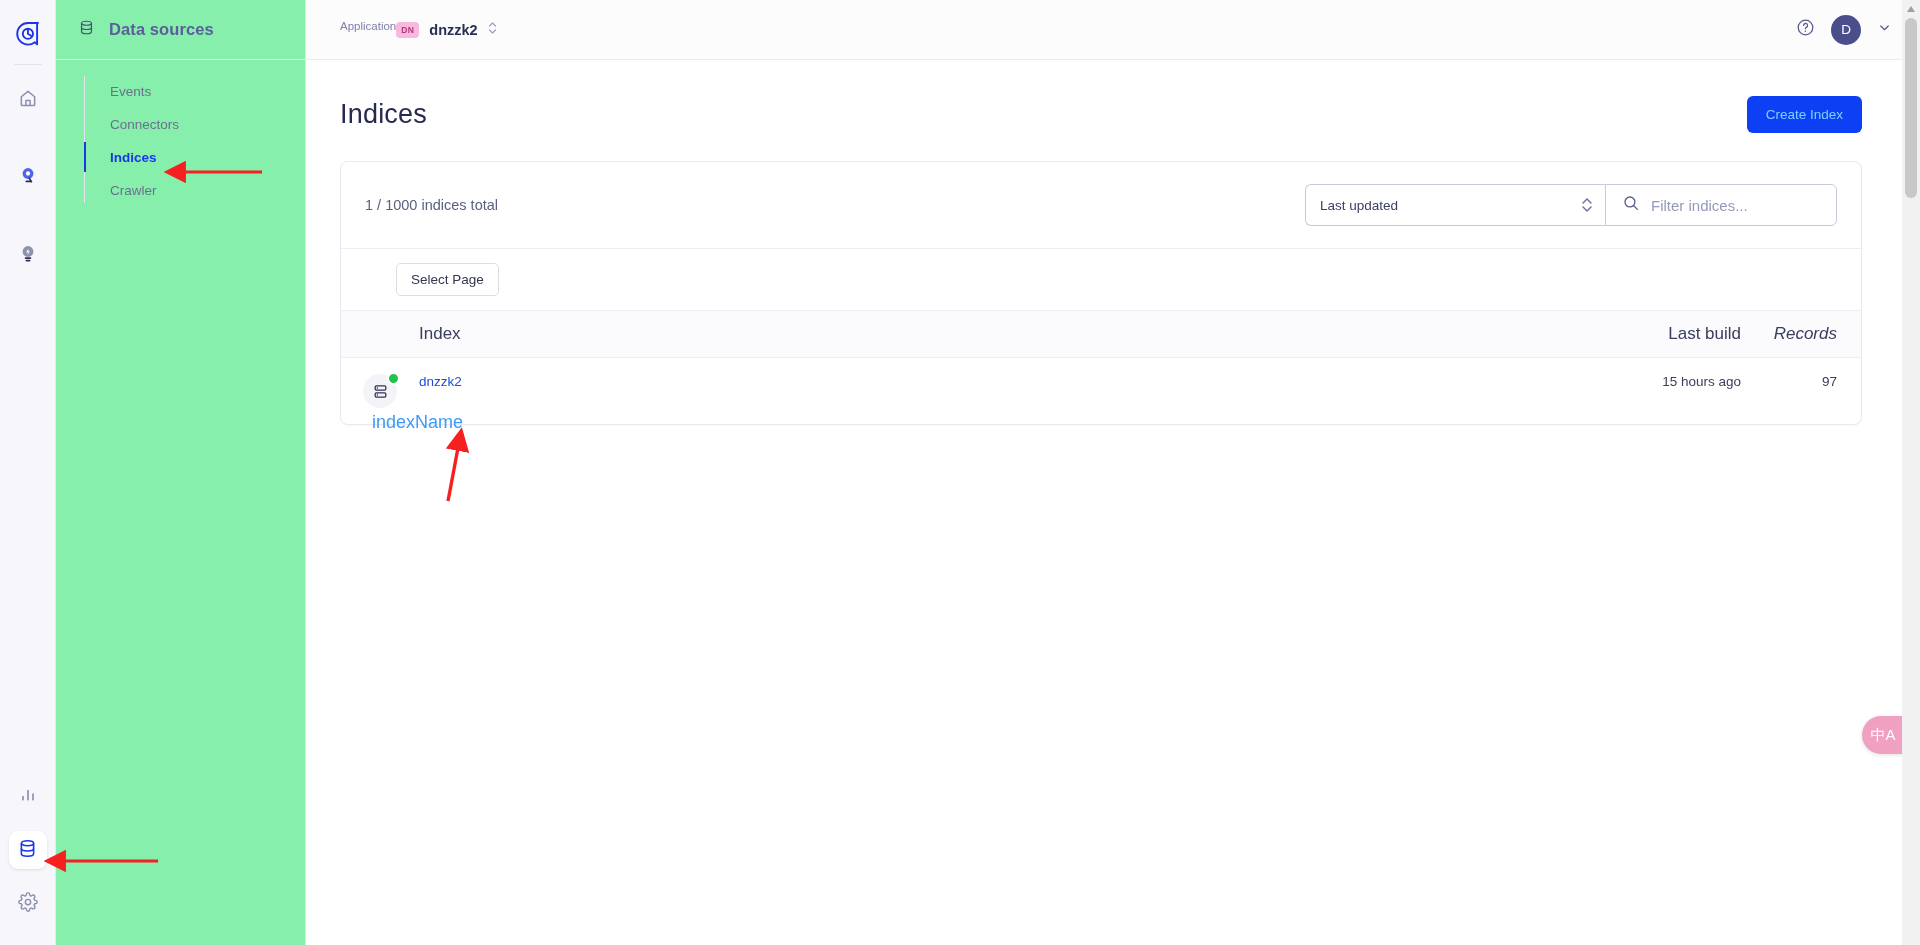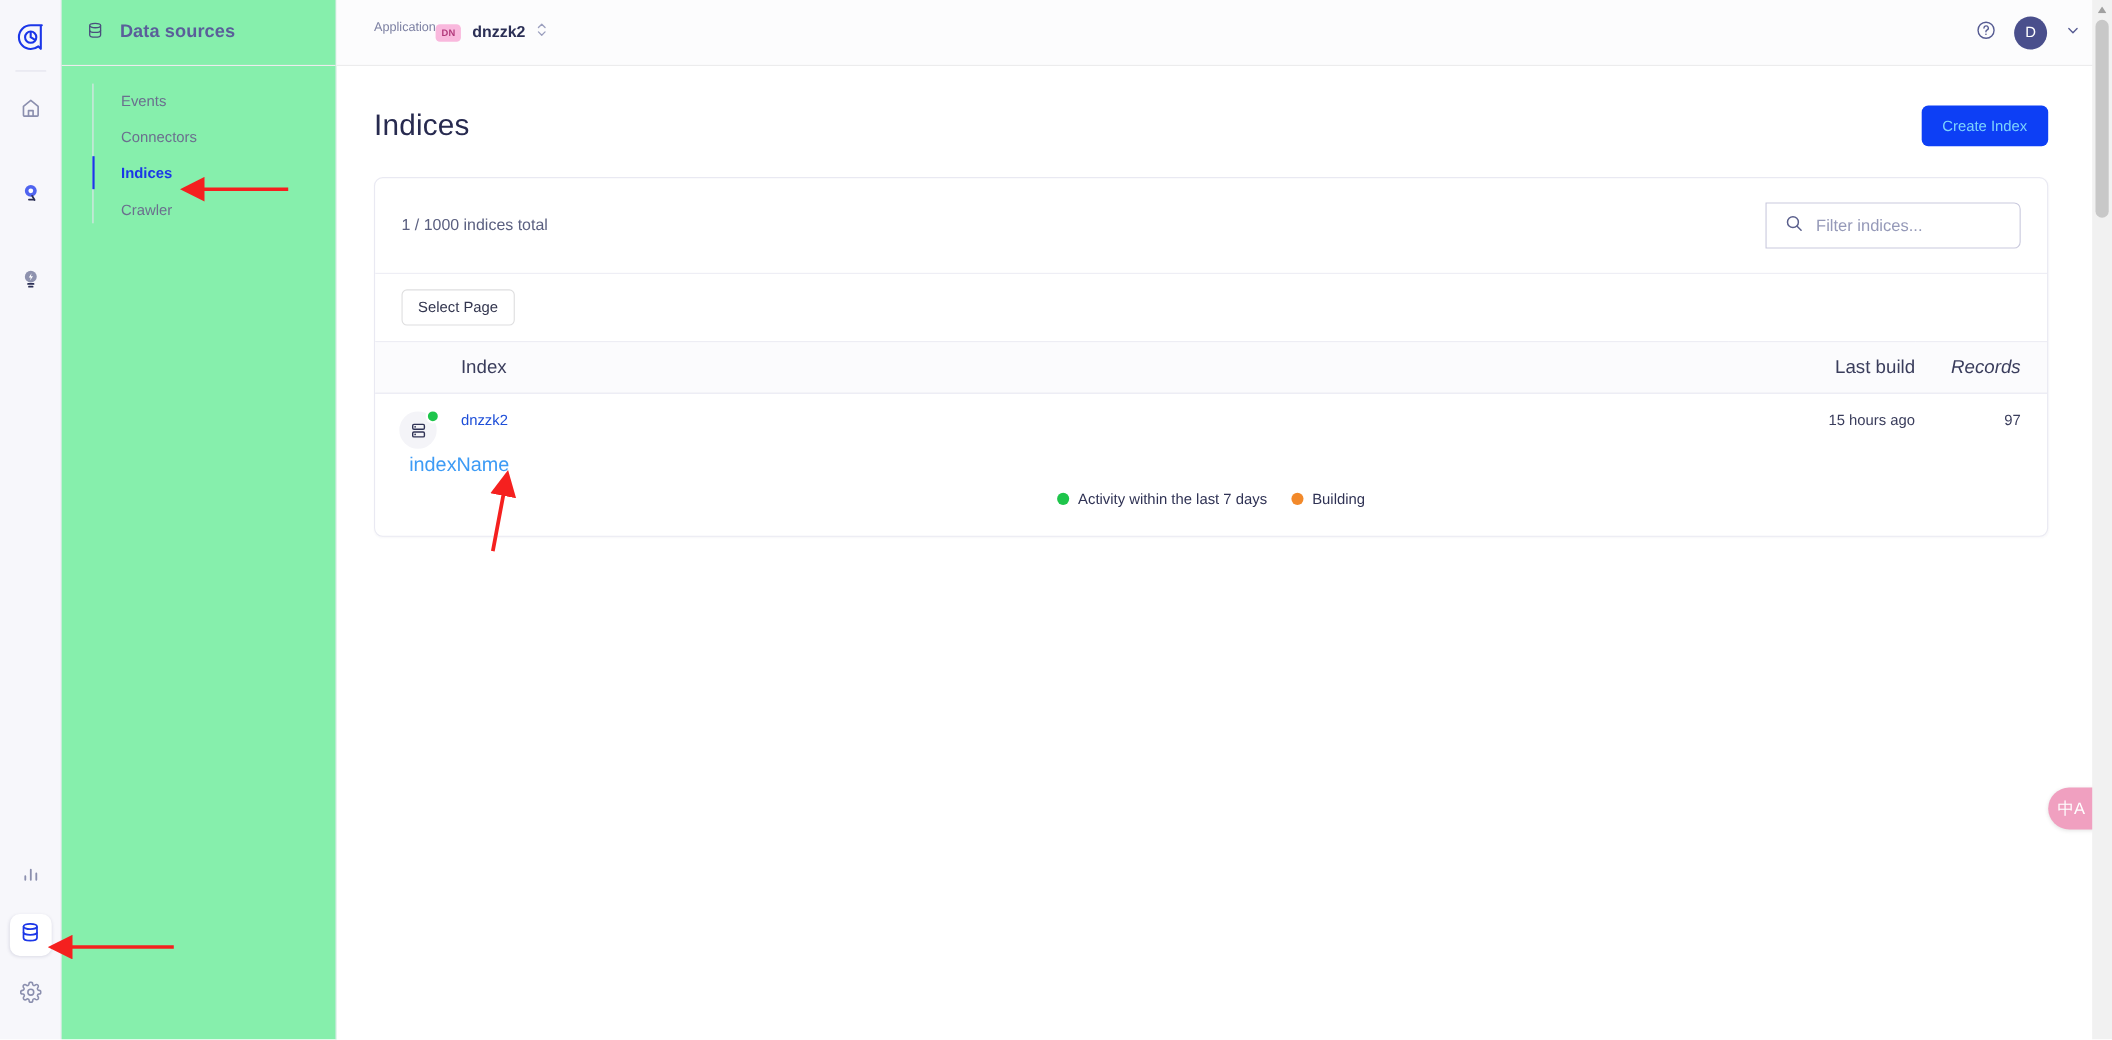--- a/index.html
+++ b/index.html
@@ -111,21 +111,21 @@
     border: none; outline: none; font-family: Liberation Sans, sans-serif; font-size: 15px;
     color: #a21caf; background: transparent; width: 100%;
   }
   .search-box input::placeholder { color: #9599b8; }
 
   .card-sep { height: 1px; background: #ededf4; }
   .select-page-row { padding: 14px 24px; }
   .btn-ghost {
     background: #fff; border: 1px solid #dededf; border-radius: 5px;
     font-family: inherit; font-size: 13.5px; color: #33364f;
-    padding: 8px 14px; cursor: pointer;
+    padding: 8px 14px; cursor: pointer; margin-left: 31px;
   }
 
   table { width: 100%; border-collapse: collapse; }
   thead tr { background: #fbfbfd; }
   thead th {
     font-size: 17px; font-weight: normal; color: #3a3d5c; text-align: left;
     padding: 13px 0; border-top: 1px solid #ededf4; border-bottom: 1px solid #ededf4;
   }
   th.col-icon { width: 78px; }
   th.col-index { }
@@ -317,20 +317,29 @@
       <div class="page-head">
         <h1 class="page-title">Indices</h1>
         <button class="btn-primary">Create Index</button>
       </div>
 
       <div class="card">
 
         <div class="card-top">
           <span class="count-text">1 / 1000 indices total</span>
           <div class="tools">
+            <div class="select-box">
+              <span class="val">Last updated</span>
+              <span class="spin">
+                <svg width="12" height="20" viewBox="0 0 12 20" fill="none" stroke="#6a6f95" stroke-width="1.4" stroke-linecap="round" stroke-linejoin="round">
+                  <path d="M2 8l4-4 4 4"></path>
+                    <path d="M2 12l4 4 4-4"></path>
+                </svg>
+              </span>
+            </div>
             <div class="search-box">
               <span>
                 <svg width="18" height="18" viewBox="0 0 24 24" fill="none" stroke="#5a5f8c" stroke-width="1.8" stroke-linecap="round">
                   <circle cx="10.6" cy="10.6" r="6.6"></circle>
                     <path d="M15.6 15.6L20.5 20.5"></path>
                 </svg>
               </span>
               <input type="text" placeholder="Filter indices..." style="">
             </div>
           </div>
@@ -367,30 +376,20 @@
               </td>
               <td>
                 <a class="idx-link" href="#">dnzzk2</a>
               </td>
               <td class="col-build">15 hours ago</td>
               <td class="col-records">97</td>
             </tr>
           </tbody>
         </table>
 
-        <div class="legend">
-          <div class="legend-item">
-            <span class="legend-dot" style="background:#1ec54b"></span>
-            <span>Activity within the last 7 days</span>
-          </div>
-          <div class="legend-item">
-            <span class="legend-dot" style="background:#f2892a"></span>
-            <span>Building</span>
-          </div>
-        </div>
 
       </div>
     </div>
 
     <div class="anno-text" style="left: 66px; top: 412px;">indexName</div>
 
     <div class="translate-widget">中A</div>
   </div>
 
   <svg class="anno-svg" width="1920" height="945">

